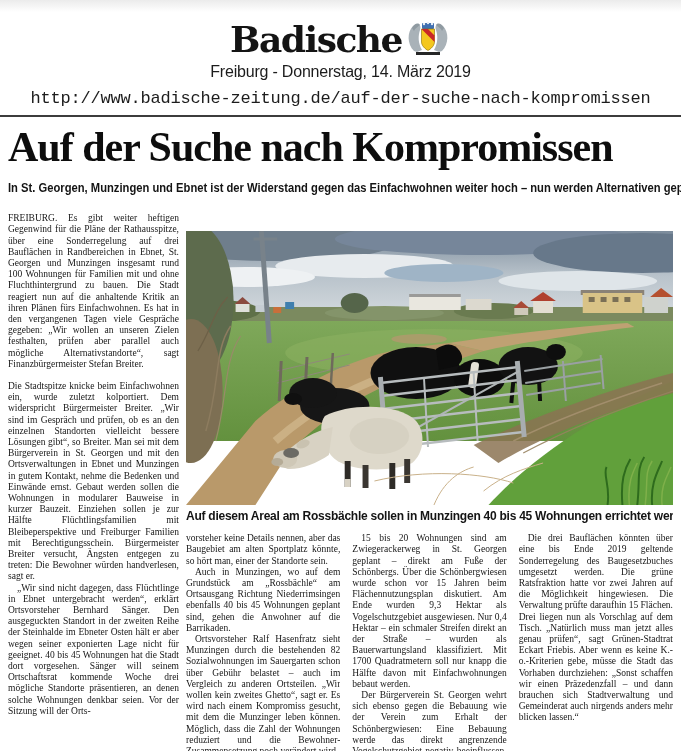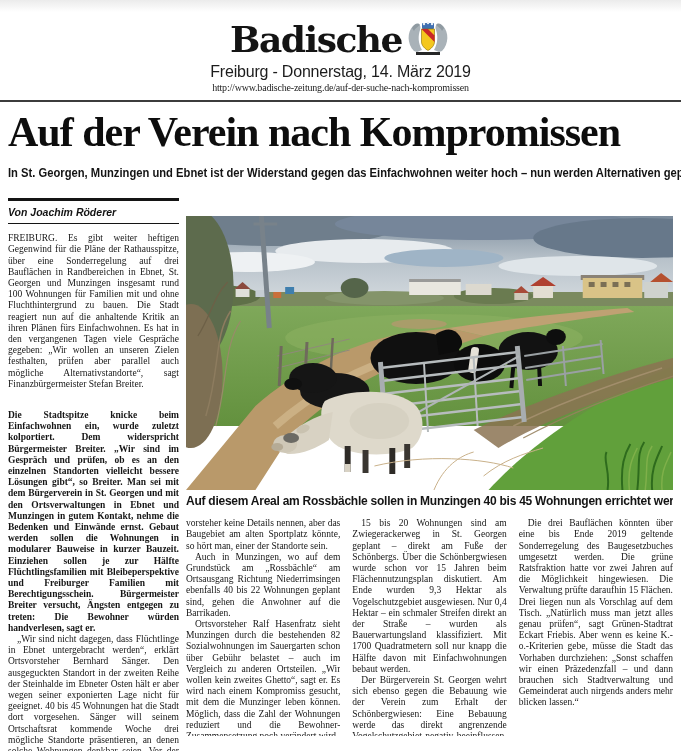--- a/index.html
+++ b/index.html
@@ -17,22 +17,22 @@
     display: inline-flex; align-items: center; justify-content: center; gap: 3px;
     font-family: "DejaVu Serif", serif; font-weight: bold;
     font-size: 36px; line-height: 1; letter-spacing: -1.5px; color: #141414;
   }
   .crest { display: inline-block; width: 46px; height: 38px; }
   .dateline {
     margin-top: 5px; font-family: "Liberation Sans", sans-serif;
     font-size: 16px; letter-spacing: -0.2px; color: #1c1c1c;
   }
   .article-url {
-    margin-top: 1px; font-family: Liberation Serif, serif;
-    font-size: 10px; letter-spacing: -0.2px; color: #1c1c1c;
+    margin-top: 8px; font-family: Liberation Mono, monospace;
+    font-size: 17px; letter-spacing: -0.2px; color: #1c1c1c;
   }
   .rule-full { height: 2px; background: #3c3c3c; margin-top: 7px; }
 
   
   .headline {
     margin: 8px 8px 0; font-family: "Liberation Serif", serif;
     font-weight: bold; font-size: 42px; line-height: 1.05;
     letter-spacing: -1px; white-space: nowrap; color: #0d0d0d;
   }
   .subheadline-wrap { margin: 12px 8px 0; height: 18px; overflow: visible; }
@@ -51,21 +51,21 @@
     font-family: "Liberation Sans", sans-serif; font-weight: bold; font-style: italic;
     font-size: 10.5px; padding: 5px 0 5px; color: #141414;
   }
   .byline-rule-thin { height: 1px; background: #141414; margin-bottom: 9px; }
 
   .bp {
     margin: 0; font-size: 9.5px; line-height: 11.2px; text-align: justify;
     color: #161616; hyphens: auto; -webkit-hyphens: auto;
   }
   .bp.ind { text-indent: 9px; }
-  .bp.gap { margin-top: 20px; font-weight: bold; }
+  .bp.gap { margin-top: 11px; }
   .lead { font-weight: normal; }
 
   .right-region { flex: 1; min-width: 0; padding-top: 18px; }
   .photo-fig { margin: 0; height: 274px; }
   .photo-svg { display: block; width: 100%; height: 274px; }
   .caption-row {
     display: flex; justify-content: space-between; align-items: baseline;
     margin-top: 4px; height: 14px; overflow: hidden; white-space: nowrap;
   }
   .caption {
@@ -108,33 +108,28 @@
           <rect x="11" y="32" width="24" height="3" fill="#262626"></rect>
         </svg>
       </span>
     </div>
     <div class="dateline">Freiburg - Donnerstag, 14. März 2019</div>
     <div class="article-url">http://www.badische-zeitung.de/auf-der-suche-nach-kompromissen</div>
   </header>
 
   <div class="rule-full"></div>
 
-  <h1 class="headline">Auf der Verein nach Kompromissen</h1>
+  <h1 class="headline">Auf der Suche nach Kompromissen</h1>
   <div class="subheadline-wrap">
     <h2 class="subheadline">In St. Georgen, Munzingen und Ebnet ist der Widerstand gegen das Einfachwohnen weiter hoch – nun werden Alternativen geprüft</h2>
   </div>
 
   <div class="article-body">
 
     <div class="col col-first">
-      <div class="byline-block">
-        <div class="byline-rule-thick"></div>
-        <div class="byline">Von Joachim Röderer</div>
-        <div class="byline-rule-thin"></div>
-      </div>
       <p class="bp"><b class="lead">FREIBURG.</b> <span>Es gibt weiter heftigen Gegenwind für die Pläne der Rathausspitze, über eine Sonderregelung auf drei Bauflächen in Randbereichen in Ebnet, St. Georgen und Munzingen insgesamt rund 100 Wohnungen für Familien mit und ohne Fluchthintergrund zu bauen. Die Stadt reagiert nun auf die anhaltende Kritik an ihren Plänen fürs Einfachwohnen. Es hat in den vergangenen Tagen viele Gespräche gegeben: „Wir wollen an unseren Zielen festhalten, prüfen aber parallel auch mögliche Alternativstandorte“, sagt Finanzbürgermeister Stefan Breiter.</span></p>
       <p class="bp gap">Die Stadtspitze knicke beim Einfachwohnen ein, wurde zuletzt kolportiert. Dem widerspricht Bürgermeister Breiter. „Wir sind im Gespräch und prüfen, ob es an den einzelnen Standorten vielleicht bessere Lösungen gibt“, so Breiter. Man sei mit dem Bürgerverein in St. Georgen und mit den Ortsverwaltungen in Ebnet und Munzingen in gutem Kontakt, nehme die Bedenken und Einwände ernst. Gebaut werden sollen die Wohnungen in modularer Bauweise in kurzer Bauzeit. Einziehen sollen je zur Hälfte Flüchtlingsfamilien mit Bleibeperspektive und Freiburger Familien mit Berechtigungsschein. Bürgermeister Breiter versucht, Ängsten entgegen zu treten: Die Bewohner würden handverlesen, sagt er.</p>
       <p class="bp ind">„Wir sind nicht dagegen, dass Flüchtlinge in Ebnet untergebracht werden“, erklärt Ortsvorsteher Bernhard Sänger. Den ausgeguckten Standort in der zweiten Reihe der Steinhalde im Ebneter Osten hält er aber wegen seiner exponierten Lage nicht für geeignet. 40 bis 45 Wohnungen hat die Stadt dort vorgesehen. Sänger will seinem Ortschaftsrat kommende Woche drei mögliche Standorte präsentieren, an denen solche Wohnungen denkbar seien. Vor der Sitzung will der Orts-</p>
     </div>
 
     <div class="right-region">
       <figure class="photo-fig">
         <svg class="photo-svg" viewBox="0 0 491 274" preserveAspectRatio="none" role="img">
           <defs>
             <linearGradient id="skyg" x1="0" y1="0" x2="0" y2="1">
@@ -278,21 +273,21 @@
       </figure>
 
       <div class="caption-row">
         <span class="caption">Auf diesem Areal am Rossbächle sollen in Munzingen 40 bis 45 Wohnungen errichtet werden.</span>
         <span class="credit">FOTO: THOMAS KUNZ</span>
       </div>
 
       <div class="cols3">
         <div class="col">
           <p class="bp">vorsteher keine Details nennen, aber das Baugebiet am alten Sportplatz könnte, so hört man, einer der Standorte sein.</p>
-          <p class="bp ind">Auch in Munzingen, wo auf dem Grundstück am „Rossbächle“ am Ortsausgang Richtung Niederrimsingen ebenfalls 40 bis 22 Wohnungen geplant sind, gehen die Anwohner auf die Barrikaden.</p>
+          <p class="bp ind">Auch in Munzingen, wo auf dem Grundstück am „Rossbächle“ am Ortsausgang Richtung Niederrimsingen ebenfalls 40 bis 45 Wohnungen geplant sind, gehen die Anwohner auf die Barrikaden.</p>
           <p class="bp ind">Ortsvorsteher Ralf Hasenfratz sieht Munzingen durch die bestehenden 82 Sozialwohnungen im Sauergarten schon über Gebühr belastet – auch im Vergleich zu anderen Ortsteilen. „Wir wollen kein zweites Ghetto“, sagt er. Es wird nach einem Kompromiss gesucht, mit dem die Munzinger leben können. Möglich, dass die Zahl der Wohnungen reduziert und die Bewohner-Zusammensetzung noch verändert wird.</p>
         </div>
         <div class="col">
           <p class="bp ind">15 bis 20 Wohnungen sind am Zwiegerackerweg in St. Georgen geplant – direkt am Fuße der Schönbergs. Über die Schönbergwiesen wurde schon vor 15 Jahren beim Flächennutzungsplan diskutiert. Am Ende wurden 9,3 Hektar als Vogelschutzgebiet ausgewiesen. Nur 0,4 Hektar – ein schmaler Streifen direkt an der Straße – wurden als Bauerwartungsland klassifiziert. Mit 1700 Quadratmetern soll nur knapp die Hälfte davon mit Einfachwohnungen bebaut werden.</p>
           <p class="bp ind">Der Bürgerverein St. Georgen wehrt sich ebenso gegen die Bebauung wie der Verein zum Erhalt der Schönbergwiesen: Eine Bebauung werde das direkt angrenzende Vogelschutzgebiet negativ beeinflussen. Zudem sei das Gebiet schlecht an den öffentlichen Nahverkehr angebun-</p>
         </div>
         <div class="col">
           <p class="bp ind">Die drei Bauflächen könnten über eine bis Ende 2019 geltende Sonderregelung des Baugesetzbuches umgesetzt werden. Die grüne Ratsfraktion hatte vor zwei Jahren auf die Möglichkeit hingewiesen. Die Verwaltung prüfte daraufhin 15 Flächen. Drei liegen nun als Vorschlag auf dem Tisch. „Natürlich muss man jetzt alles genau prüfen“, sagt Grünen-Stadtrat Eckart Friebis. Aber wenn es keine K.-o.-Kriterien gebe, müsse die Stadt das Vorhaben durchziehen: „Sonst schaffen wir einen Präzedenzfall – und dann brauchen sich Stadtverwaltung und Gemeinderat auch nirgends anders mehr blicken lassen.“</p>
 
         </div>

